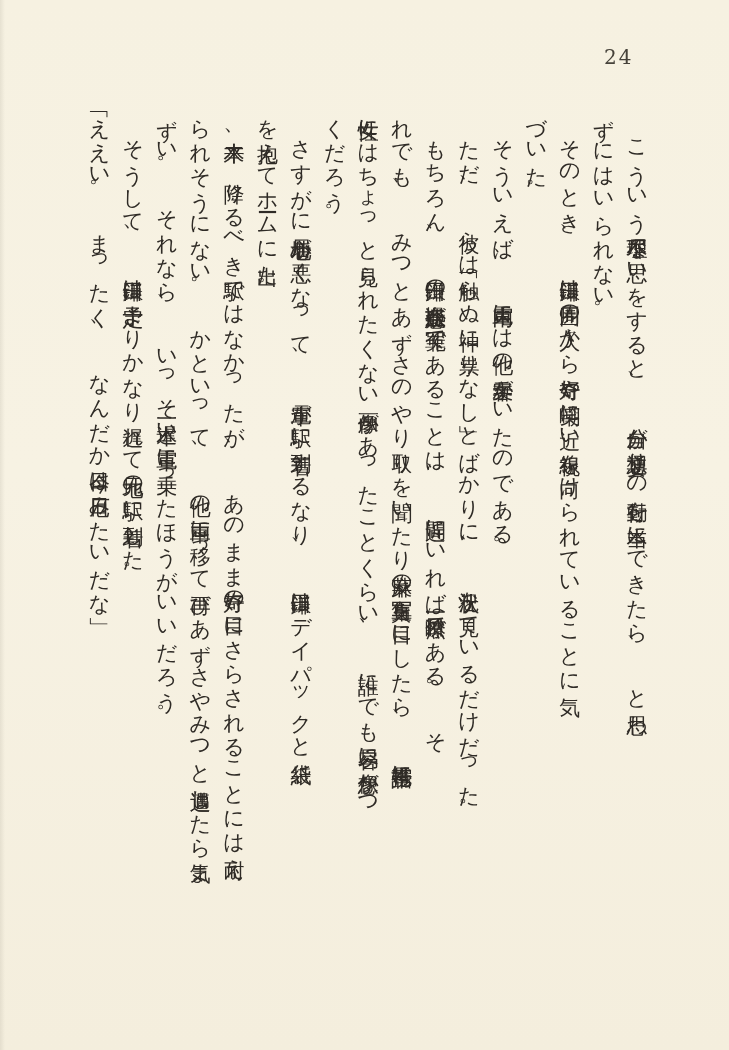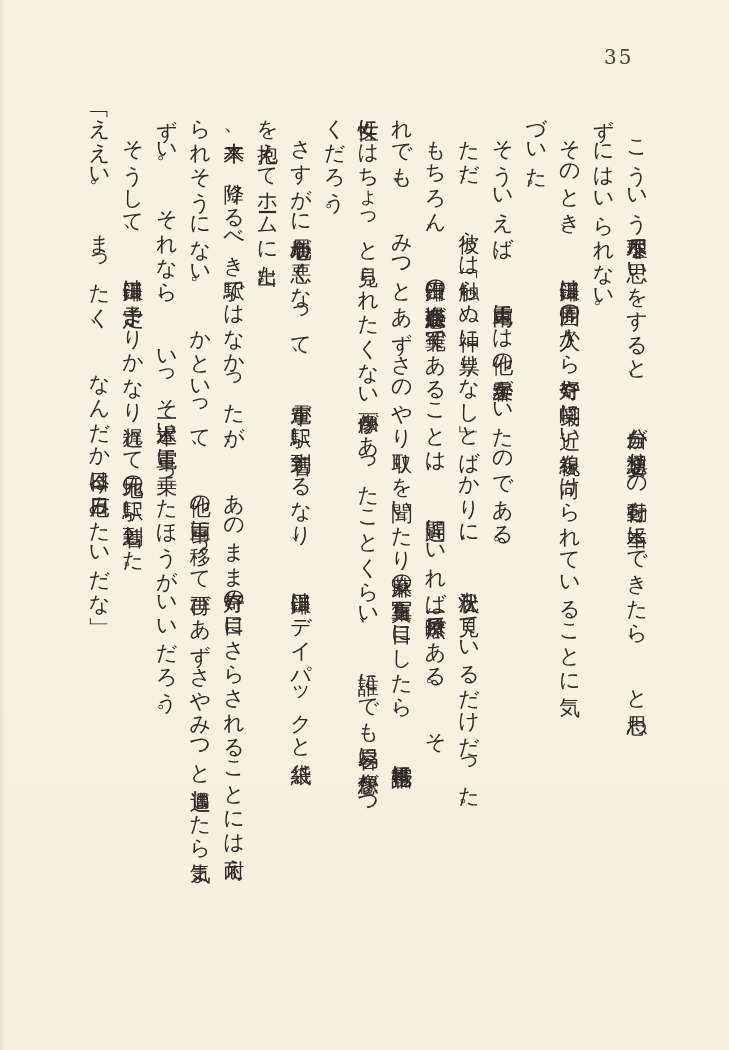--- a/index.html
+++ b/index.html
@@ -46,21 +46,21 @@
   .tline {
     line-height: 33.6px;
     white-space: nowrap;
     letter-spacing: 0.3px;
   }
 </style>
 </head>
 <body>
 
 <div class="page">
-  <div class="page-number">35</div>
+  <div class="page-number">24</div>
   <div class="text-block" id="text-block">
       <div class="tline">　こういう理不尽な思いをすると、　自分が妄想通りの行動を本当にできたら、　と思わ</div>
       <div class="tline">ずにはいられない。</div>
       <div class="tline">　そのとき、　鎌田は周囲の人々から好奇や嘲笑に近い視線を向けられていることに気</div>
       <div class="tline">づいた。</div>
       <div class="tline">　そういえば、　電車内には他の乗客がいたのである。</div>
       <div class="tline">　ただ、　彼らは「触らぬ神に祟りなし」とばかりに、　状況を見ているだけだった。</div>
       <div class="tline">　もちろん、　鎌田の盗撮疑惑が冤罪であることは、　間近にいれば一目瞭然である。　そ</div>
       <div class="tline">れでも、　みつとあずさのやり取りを聞いたり麻菜の写真集を目にしたら、　携帯電話に</div>
       <div class="tline">女性にはちょっと見られたくない画像があったことくらい、　誰にでも容易に想像がつ</div>

